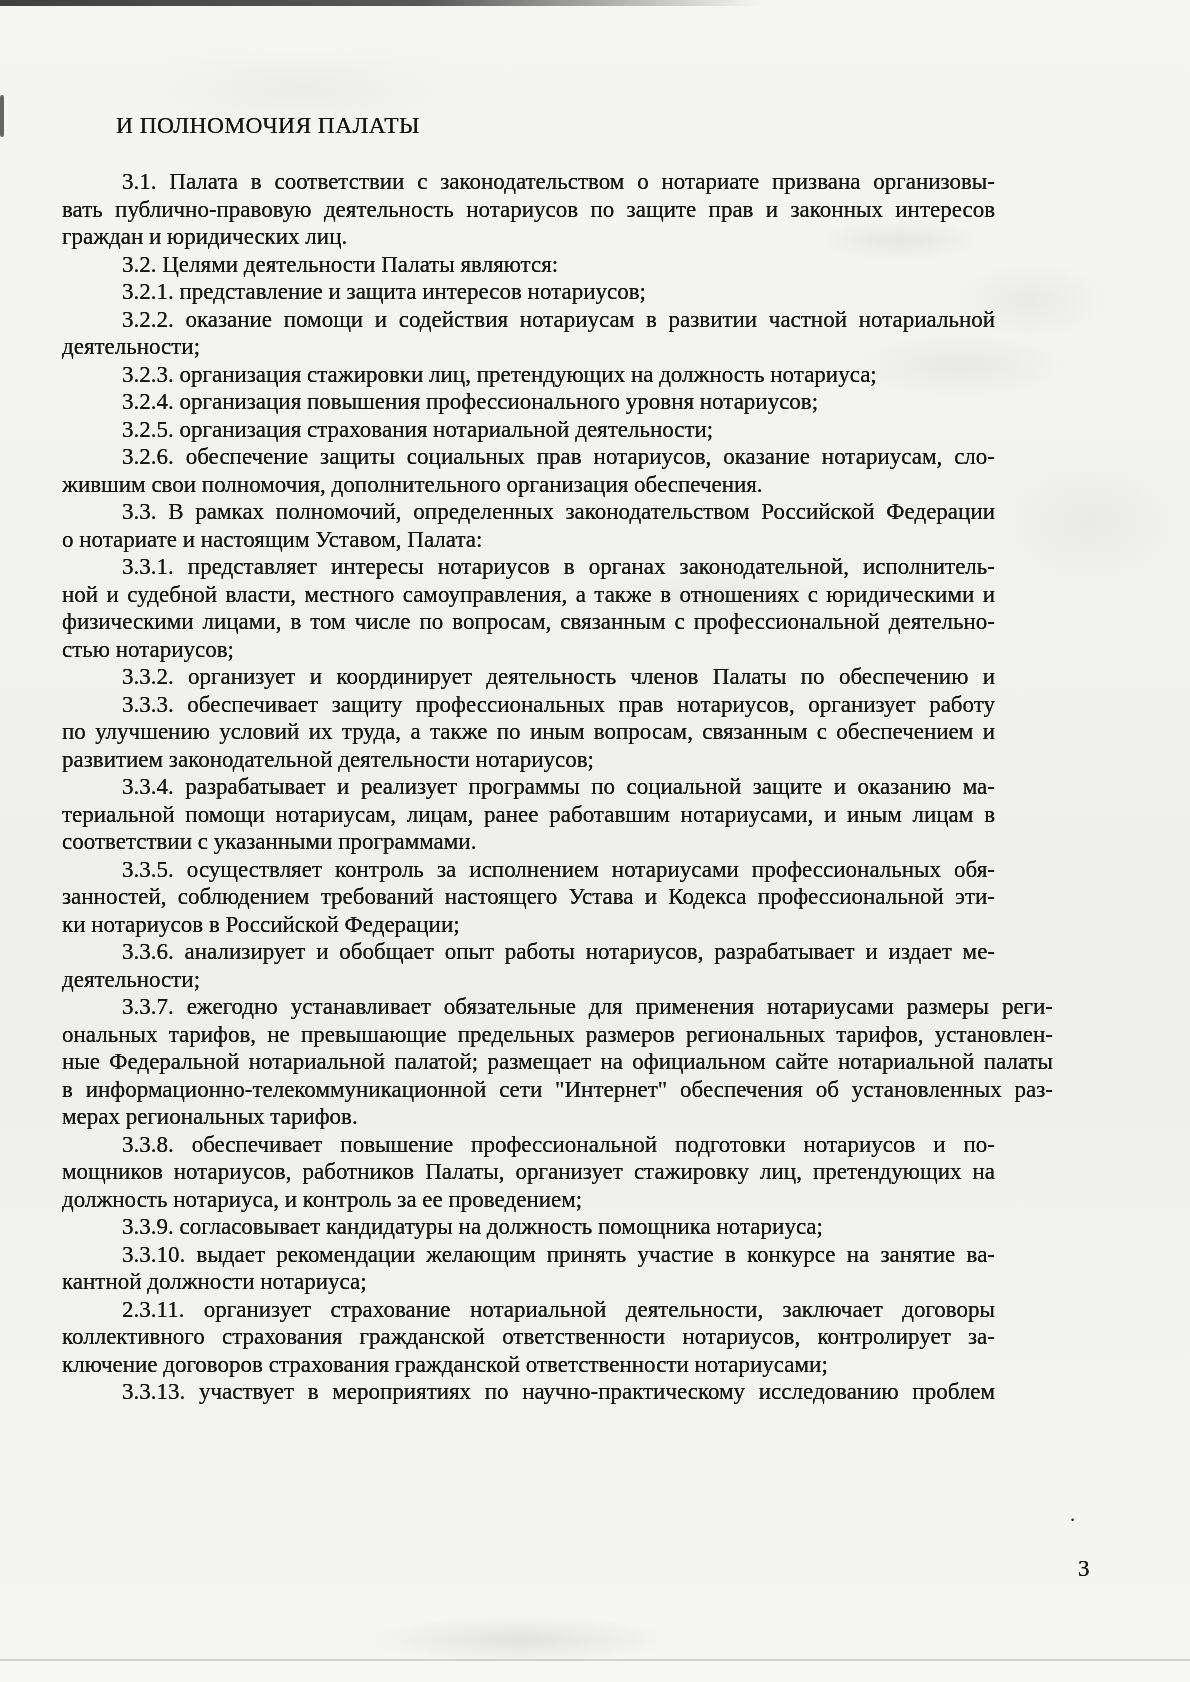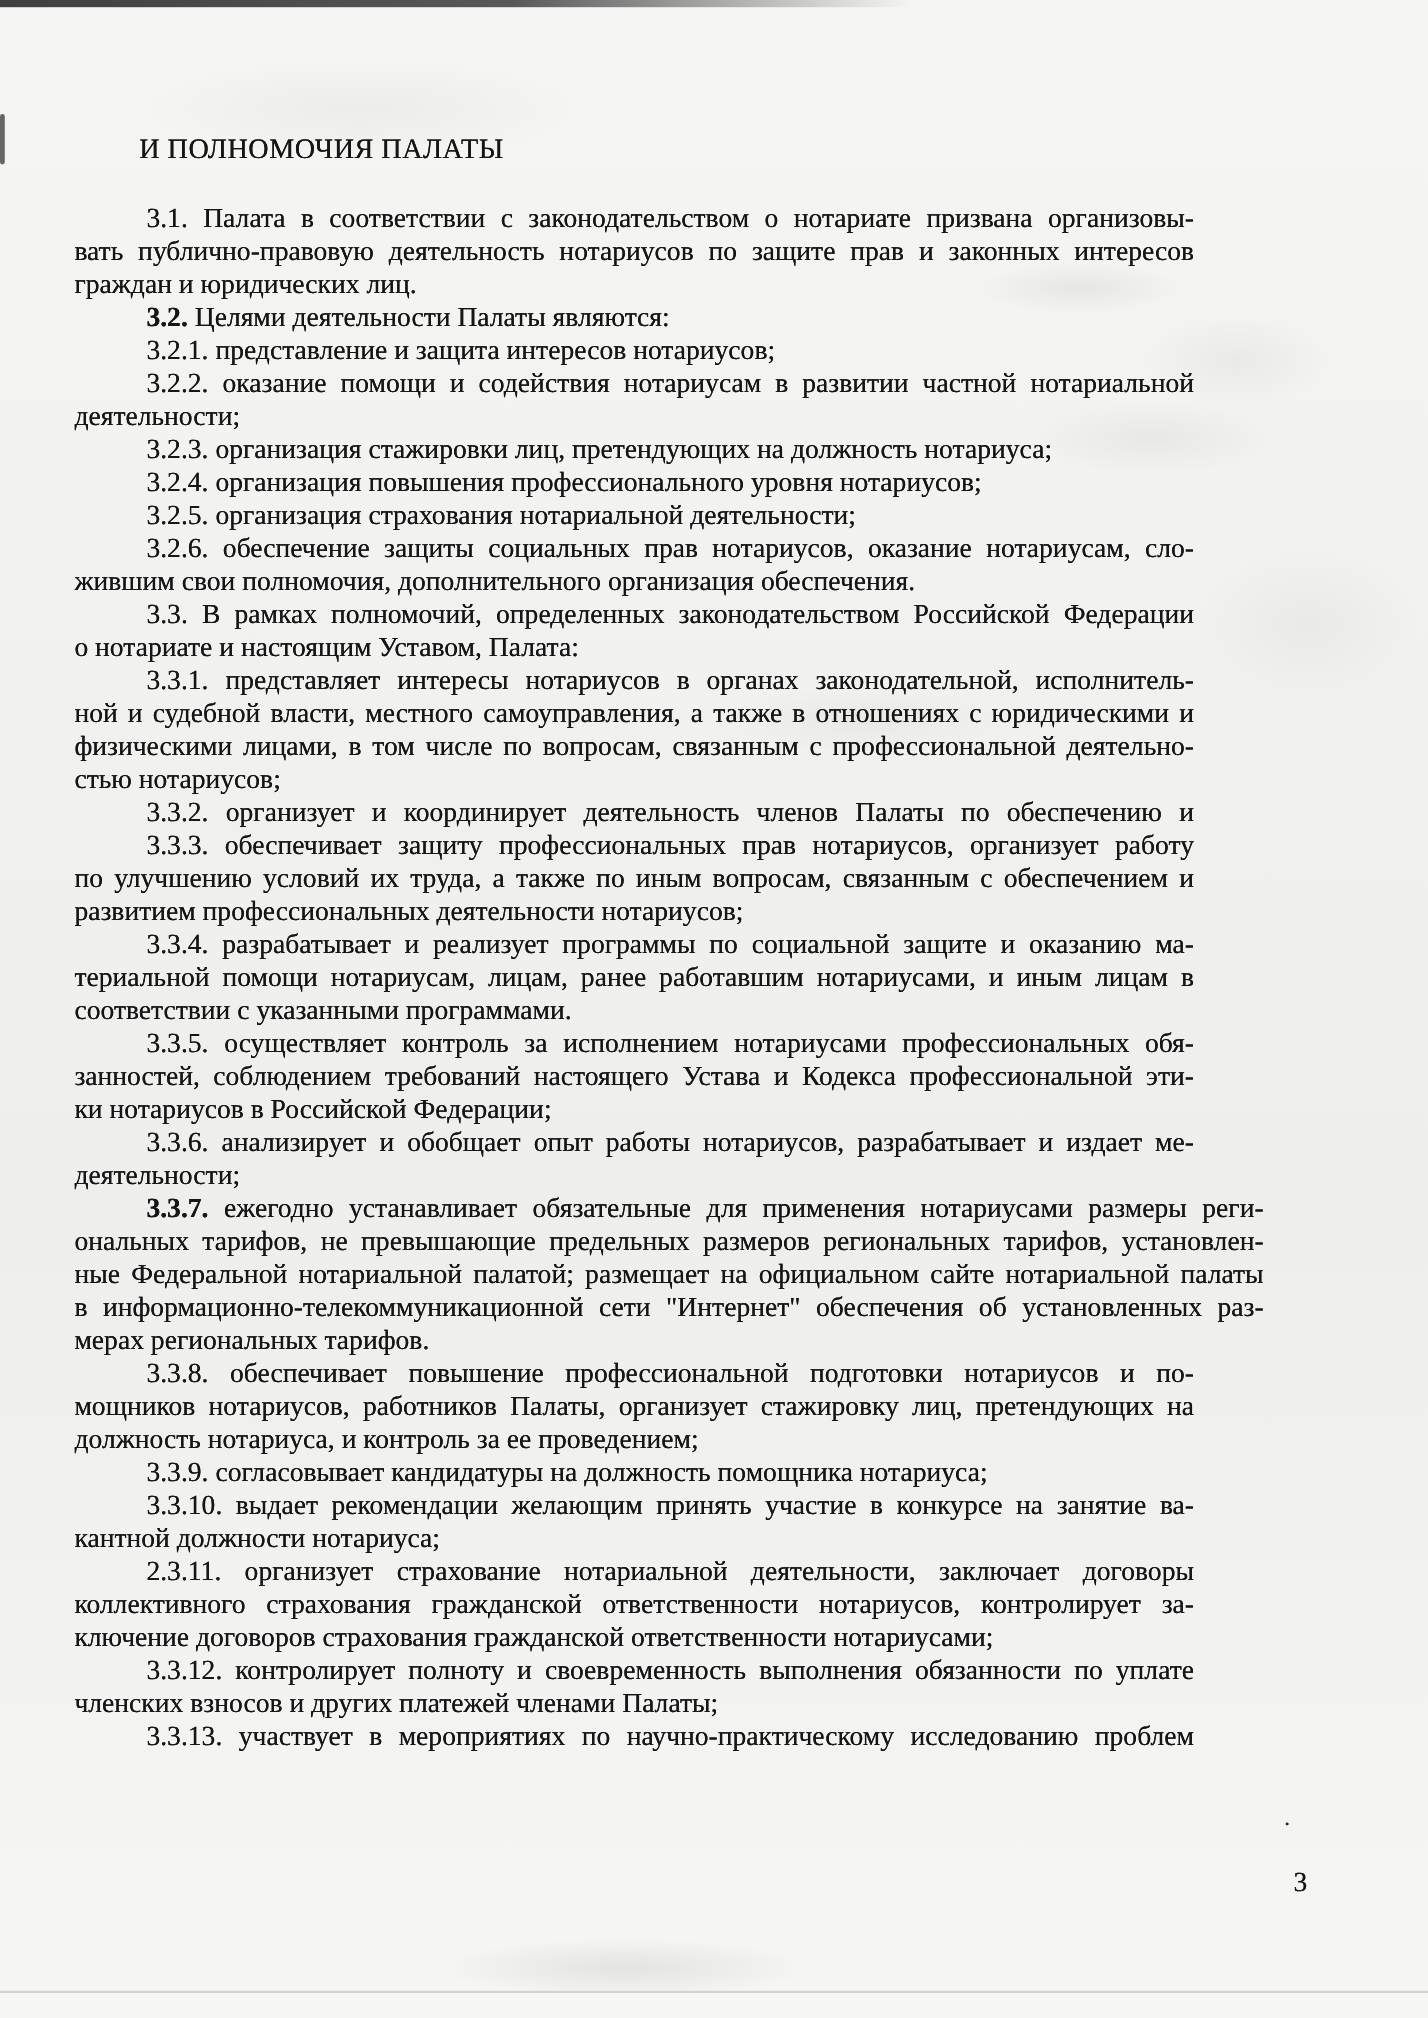--- a/index.html
+++ b/index.html
@@ -72,21 +72,21 @@
     line-height: 27.5px;
     height: 27.5px;
     white-space: nowrap;
     overflow: hidden;
     text-align: justify;
     text-align-last: justify;
     text-shadow: 0 0 0.5px currentColor;
   }
   .ln.first { padding-left: 60px; }
   .ln.last { text-align-last: left; }
-  .num.b { font-weight: bold; }
+  .num.b { font-weight: normal; }
   .stray-mark {
     position: absolute; left: 1070px; top: 1502px;
     font-size: 21px; color: #2a2a2a;
   }
   .page-number {
     position: absolute; left: 1078px; top: 1556px;
     font-size: 23px;
     text-shadow: 0 0 0.5px currentColor;
   }
 </style>
@@ -139,21 +139,21 @@
         <div class="ln">ной и судебной власти, местного самоуправления, а также в отношениях с юридическими и</div>
         <div class="ln">физическими лицами, в том числе по вопросам, связанным с профессиональной деятельно-</div>
         <div class="ln last">стью нотариусов;</div>
       </div>
       <div class="para">
         <div class="ln first"><span class="num">3.3.2.</span> организует и координирует деятельность членов Палаты по обеспечению и</div>
       </div>
       <div class="para">
         <div class="ln first"><span class="num">3.3.3.</span> обеспечивает защиту профессиональных прав нотариусов, организует работу</div>
         <div class="ln">по улучшению условий их труда, а также по иным вопросам, связанным с обеспечением и</div>
-        <div class="ln last">развитием профессиональных деятельности нотариусов;</div>
+        <div class="ln last">развитием законодательной деятельности нотариусов;</div>
       </div>
       <div class="para">
         <div class="ln first"><span class="num">3.3.4.</span> разрабатывает и реализует программы по социальной защите и оказанию ма-</div>
         <div class="ln">териальной помощи нотариусам, лицам, ранее работавшим нотариусами, и иным лицам в</div>
         <div class="ln last">соответствии с указанными программами.</div>
       </div>
       <div class="para">
         <div class="ln first"><span class="num">3.3.5.</span> осуществляет контроль за исполнением нотариусами профессиональных обя-</div>
         <div class="ln">занностей, соблюдением требований настоящего Устава и Кодекса профессиональной эти-</div>
         <div class="ln last">ки нотариусов в Российской Федерации;</div>
@@ -180,23 +180,19 @@
       <div class="para">
         <div class="ln first"><span class="num">3.3.10.</span> выдает рекомендации желающим принять участие в конкурсе на занятие ва-</div>
         <div class="ln last">кантной должности нотариуса;</div>
       </div>
       <div class="para">
         <div class="ln first"><span class="num">2.3.11.</span> организует страхование нотариальной деятельности, заключает договоры</div>
         <div class="ln">коллективного страхования гражданской ответственности нотариусов, контролирует за-</div>
         <div class="ln last">ключение договоров страхования гражданской ответственности нотариусами;</div>
       </div>
       <div class="para">
-        <div class="ln first"><span class="num">3.3.12.</span> контролирует полноту и своевременность выполнения обязанности по уплате</div>
-        <div class="ln last">членских взносов и других платежей членами Палаты;</div>
-      </div>
-      <div class="para">
         <div class="ln first"><span class="num">3.3.13.</span> участвует в мероприятиях по научно-практическому исследованию проблем</div>
       </div>
     </div>
 
   <div class="stray-mark">.</div>
   <div class="page-number">3</div>
 </div>
 
 </body></html>

